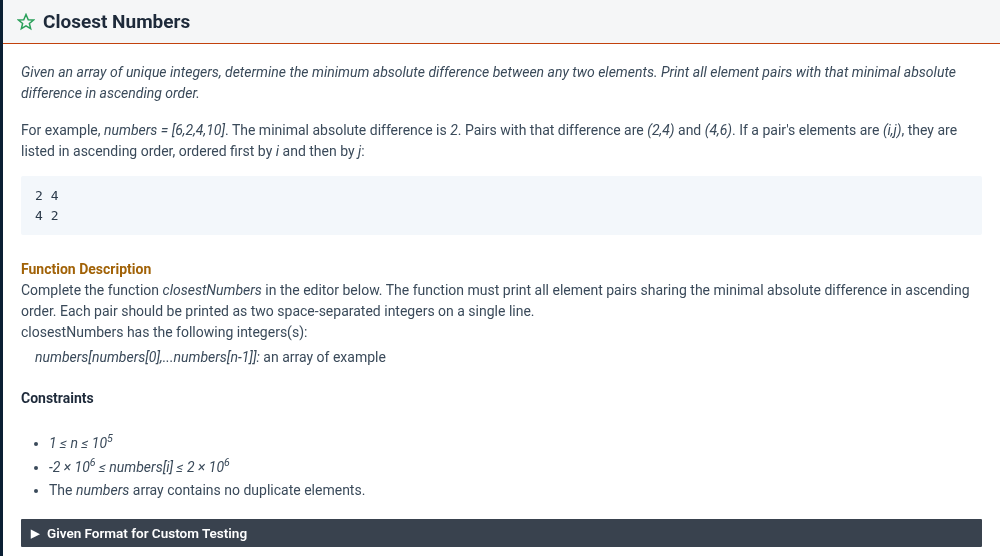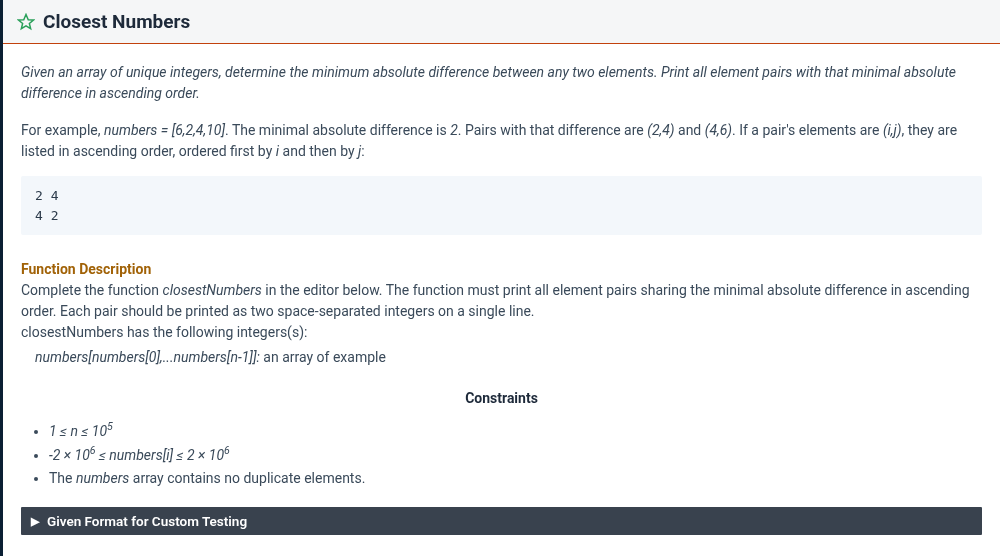--- a/index.html
+++ b/index.html
@@ -55,22 +55,21 @@
   .section-h {
     font-weight: 700;
     color: #a16207;
   }
   .desc { }
   .params-intro { margin-bottom: 4px; }
   .params-line { margin-left: 14px; margin-bottom: 20px; }
   .constraints-h {
     font-weight: 700;
     color: #1e2a3a;
-    margin-bottom: 10px;
-    text-align: center;
+    margin-bottom: 22px;
   }
   ul.constraints {
     list-style: disc;
     margin-left: 28px;
     margin-bottom: 18px;
   }
   ul.constraints li { margin-bottom: 2px; }
   sup { font-size: 0.75em; }
   .accordion {
     background: #39424e;

